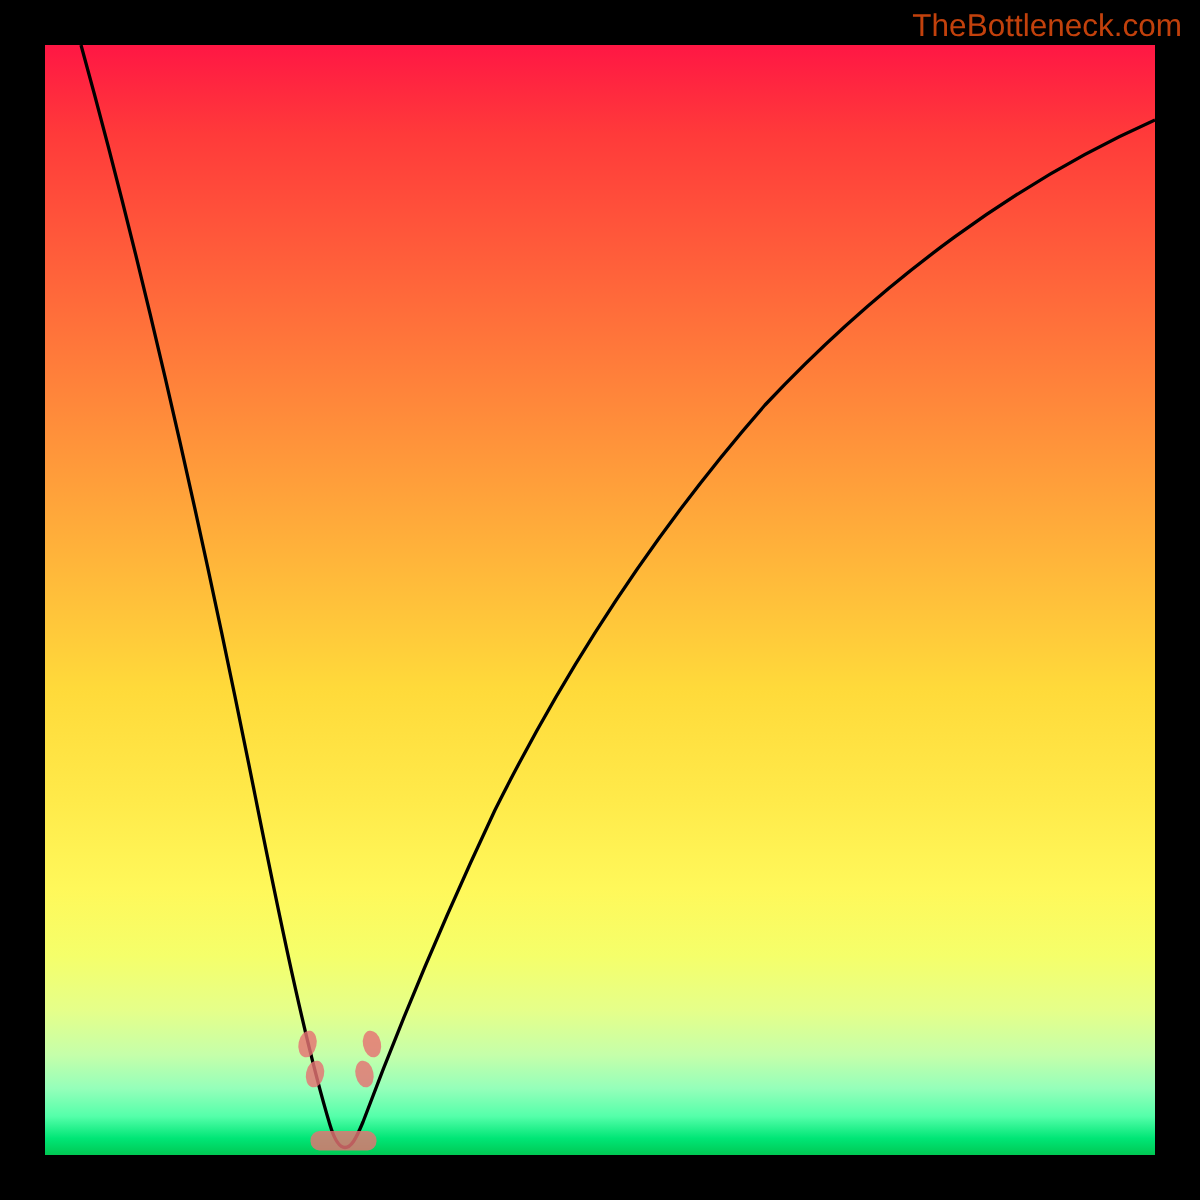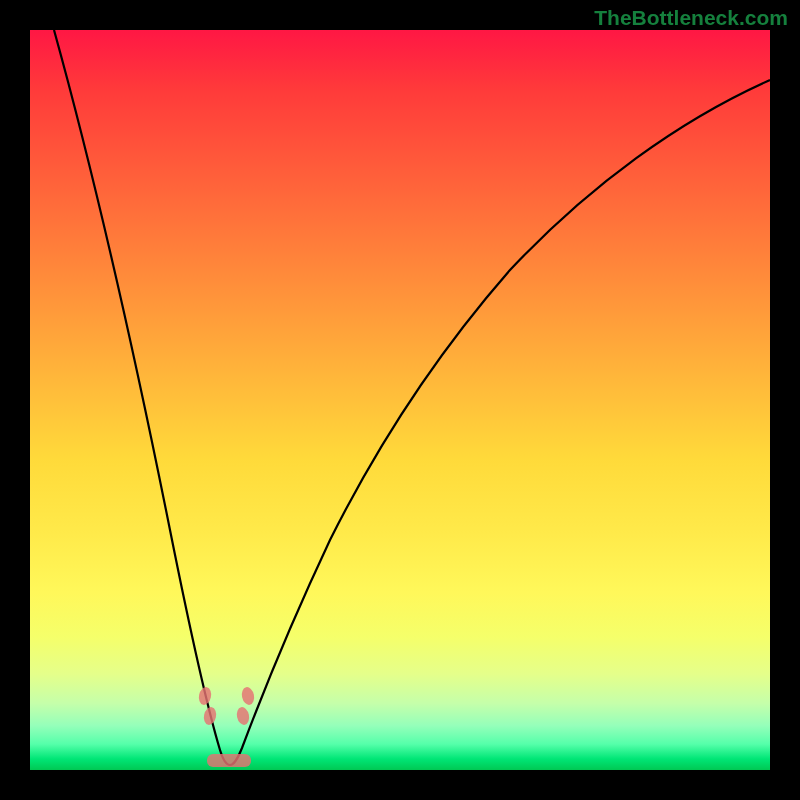--- a/index.html
+++ b/index.html
@@ -3,23 +3,23 @@
 <meta charset="utf-8">
 <style>
   * { margin: 0; padding: 0; box-sizing: border-box; }
   html, body { width: 800px; height: 800px; overflow: hidden; }
   body { background: #000; position: relative; font-family: Arial, sans-serif; }
   
   .watermark {
     position: absolute;
     top: 6px;
     right: 12px;
-    color: #15803d;
+    color: #c2410c;
     font-size: 21px;
-    font-weight: 700;
+    font-weight: 400;
     z-index: 10;
   }
   
   .plot-area {
     position: absolute;
     left: 30px;
     top: 30px;
     width: 740px;
     height: 740px;
     background: linear-gradient(to bottom,

